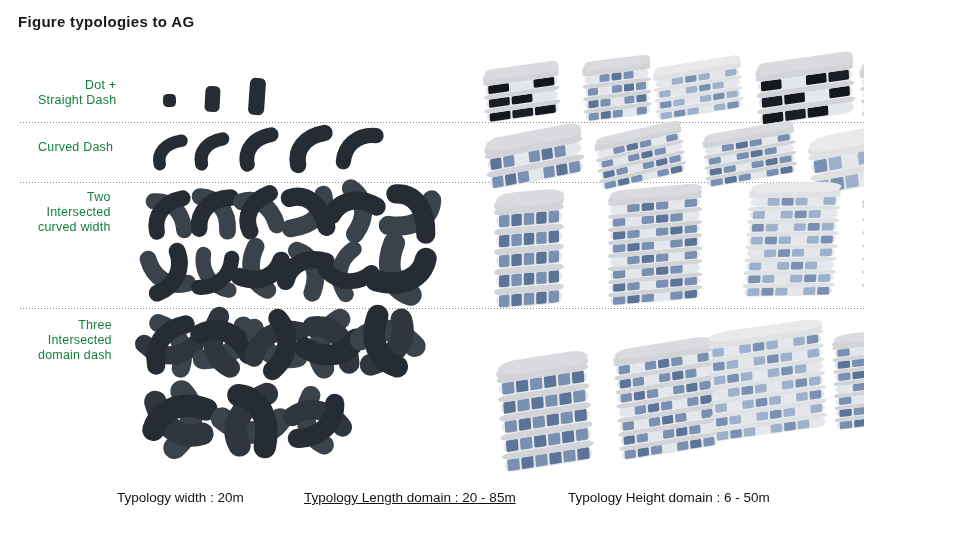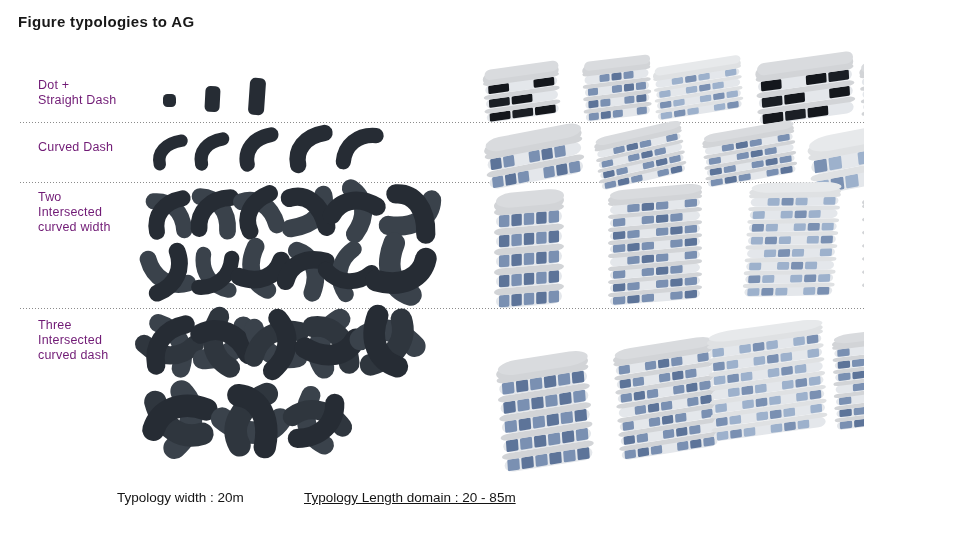--- a/index.html
+++ b/index.html
@@ -5,22 +5,22 @@
   html,body{margin:0;padding:0;background:#ffffff;}
   #canvas{
     position:relative;width:864px;height:551px;background:#ffffff;
     font-family:"Liberation Sans",sans-serif;color:#1a1a1a;overflow:hidden;
   }
   .title{
     position:absolute;left:18px;top:13px;font-size:15px;font-weight:600;
     letter-spacing:.3px;color:#181818;white-space:pre-line;
   }
   .row-label{
-    position:absolute;font-size:12.5px;line-height:15px;color:#701a75;
-    white-space:pre-line;letter-spacing:.2px;
+    position:absolute;font-size:12.5px;line-height:15px;color:#15803d;
+    white-space:pre-line;letter-spacing:.2px;text-align:right;
   }
   .separator{
     position:absolute;height:1px;
     background-image:repeating-linear-gradient(90deg,#8b8b8b 0 1px,transparent 1px 3px);
   }
   .glyph,.bldg{position:absolute;overflow:visible;}
   .footer-label{
     position:absolute;top:490px;font-size:13.5px;color:#141414;white-space:nowrap;text-align:center;
   }
 </style>
@@ -560,21 +560,21 @@
         <rect x="31.3" y="12.4" width="11.1" height="7.9" rx="1.5" fill="#7a90b2"></rect>
         <rect x="44.4" y="12.4" width="11.1" height="7.9" rx="1.5" fill="#5d7499"></rect>
         <rect x="57.6" y="12.4" width="11.1" height="7.9" rx="1.5" fill="#7a90b2"></rect>
         <rect x="83.9" y="12.4" width="11.1" height="7.9" rx="1.5" fill="#7a90b2"></rect>
         <rect x="0" y="7.9" width="100" height="4.5" rx="5.2631578947368425" fill="#d2d4d7"></rect>
         <rect x="0" y="1" width="100" height="10.5" rx="16" fill="#d2d4d7"></rect>
         <rect x="2" y="-3" width="98" height="9.9" rx="16" fill="#d9dbde"></rect>
       </svg>
       <div class="row-label" style="left:38px;top:318px">Three
 Intersected
-curved dash</div>
+domain dash</div>
       <svg class="glyph" style="left:147px;top:318px;transform:rotate(0deg)" width="46" height="54" viewBox="0 0 46 54">
         <g transform="rotate(118 23 27)">
           <path d="M 9.200000000000001 47.52 C 5.52 28.080000000000002 16.56 10.8 38.64 6.4799999999999995" fill="none" stroke="#3a424b" stroke-width="18.400000000000002" stroke-linecap="round"></path>
         </g>
         <g transform="rotate(235 23 27)">
           <path d="M 9.200000000000001 47.52 C 5.52 28.080000000000002 16.56 10.8 38.64 6.4799999999999995" fill="none" stroke="#2f363e" stroke-width="18.400000000000002" stroke-linecap="round"></path>
         </g>
         <path d="M 9.200000000000001 47.52 C 5.52 28.080000000000002 16.56 10.8 38.64 6.4799999999999995" fill="none" stroke="#262c34" stroke-width="18.400000000000002" stroke-linecap="round"></path>
       </svg>
       <svg class="glyph" style="left:199px;top:316px;transform:rotate(75deg)" width="50" height="54" viewBox="0 0 50 54">
@@ -850,13 +850,14 @@
         <rect x="47.9" y="11.4" width="12.3" height="7.3" rx="1.5" fill="#5d7499"></rect>
         <rect x="62.1" y="11.4" width="12.3" height="7.3" rx="1.5" fill="#7a90b2"></rect>
         <rect x="90.7" y="11.4" width="12.3" height="7.3" rx="1.5" fill="#7a90b2"></rect>
         <rect x="0" y="7.3" width="108" height="4.1" rx="4.842105263157896" fill="#d2d4d7"></rect>
         <rect x="0" y="1" width="108" height="9.7" rx="16" fill="#d2d4d7"></rect>
         <rect x="2" y="-3" width="106" height="9.1" rx="16" fill="#d9dbde"></rect>
       </svg>
     </div>
   <span class="footer-label" id="f-width" style="left: 117px;">Typology width : 20m</span>
   <span class="footer-label" id="f-length" style="left: 304px; text-decoration: underline;">Typology Length domain : 20 - 85m</span>
+  <span class="footer-label" id="f-height" style="left: 568px;">Typology Height domain : 6 - 50m</span>
 </div>
 
 </body></html>

